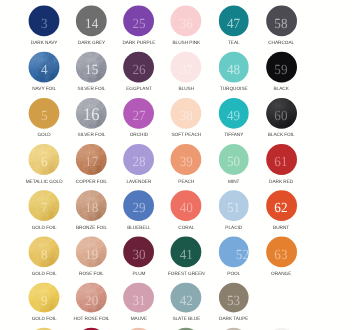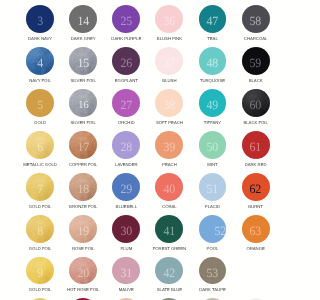--- a/index.html
+++ b/index.html
@@ -165,21 +165,21 @@
           <span>5</span>
         </div>
       </div>
     </div>
     <div class="lbl" style="left: 40.1px; top: 120.85px;">GOLD</div>
     <div class="swatch" style="left: 69.25px; top: 88.95px; width: 27.9px; height: 27.9px;">
       <div class="disc" style="width: 27.9px; height: 27.9px; background: rgb(154, 158, 168);">
         <div class="noise"></div>
         <div class="noise2"></div>
         <div class="sheen" style="background-image: radial-gradient(120% 105% at 32% 24%, rgba(255, 255, 255, 0.2) 0%, rgba(255, 255, 255, 0.06) 42%, rgba(255, 255, 255, 0) 72%), radial-gradient(78% 70% at 74% 82%, rgba(45, 50, 62, 0.18) 0%, rgba(45, 50, 62, 0.05) 55%, rgba(0, 0, 0, 0) 84%), linear-gradient(110deg, rgba(255, 255, 255, 0.06) 12%, rgba(0, 0, 0, 0.04) 32%, rgba(255, 255, 255, 0.06) 54%, rgba(0, 0, 0, 0.03) 76%, rgba(255, 255, 255, 0.04) 92%);"></div>
-        <div class="num" style="color: rgb(229, 231, 235); font-size: 11px; padding-top: 2.6px;">
+        <div class="num" style="color: rgb(229, 231, 235); font-size: 16px; padding-top: 2.6px;">
           <span>16</span>
         </div>
       </div>
     </div>
     <div class="lbl" style="left: 83.2px; top: 120.85px;">SILVER FOIL</div>
     <div class="swatch" style="left: 112.35px; top: 88.95px; width: 27.9px; height: 27.9px;">
       <div class="disc" style="width: 27.9px; height: 27.9px; background: rgb(179, 89, 184); text-align: right;">
         <div class="num" style="color: rgb(212, 159, 215); font-size: 12.7px; padding-top: 2.6px;">
           <span>27</span>
         </div>
@@ -308,21 +308,21 @@
     <div class="swatch" style="left: 198.55px; top: 172.75px; width: 27.9px; height: 27.9px;">
       <div class="disc" style="width: 27.9px; height: 27.9px; background: rgb(178, 204, 227);">
         <div class="num" style="color: rgb(215, 229, 240); font-size: 12.7px; padding-top: 2.6px;">
           <span>51</span>
         </div>
       </div>
     </div>
     <div class="lbl" style="left: 212.5px; top: 204.65px;">PLACID</div>
     <div class="swatch" style="left: 241.65px; top: 172.75px; width: 27.9px; height: 27.9px;">
       <div class="disc" style="width: 27.9px; height: 27.9px; background: rgb(225, 79, 40);">
-        <div class="num" style="color: #0f172a; font-size: 12.7px; padding-top: 2.6px;">
+        <div class="num" style="color: #ffffff; font-size: 12.7px; padding-top: 2.6px;">
           <span>62</span>
         </div>
       </div>
     </div>
     <div class="lbl" style="left: 255.6px; top: 204.65px;">BURNT</div>
     <div class="swatch" style="left: 26.15px; top: 214.65px; width: 27.9px; height: 27.9px;">
       <div class="disc" style="width: 27.9px; height: 27.9px; background: rgb(233, 194, 88);">
         <div class="noise"></div>
         <div class="noise2"></div>
         <div class="sheen" style="background-image: radial-gradient(120% 105% at 32% 26%, rgba(255, 252, 220, 0.26) 0%, rgba(255, 250, 210, 0.08) 42%, rgba(255, 255, 255, 0) 70%), radial-gradient(78% 68% at 74% 84%, rgba(150, 100, 15, 0.2) 0%, rgba(150, 100, 15, 0.06) 54%, rgba(0, 0, 0, 0) 84%), linear-gradient(116deg, rgba(255, 255, 235, 0.08) 10%, rgba(150, 110, 20, 0.05) 30%, rgba(255, 255, 235, 0.07) 52%, rgba(150, 110, 20, 0.04) 74%, rgba(255, 255, 235, 0.05) 92%);"></div>

